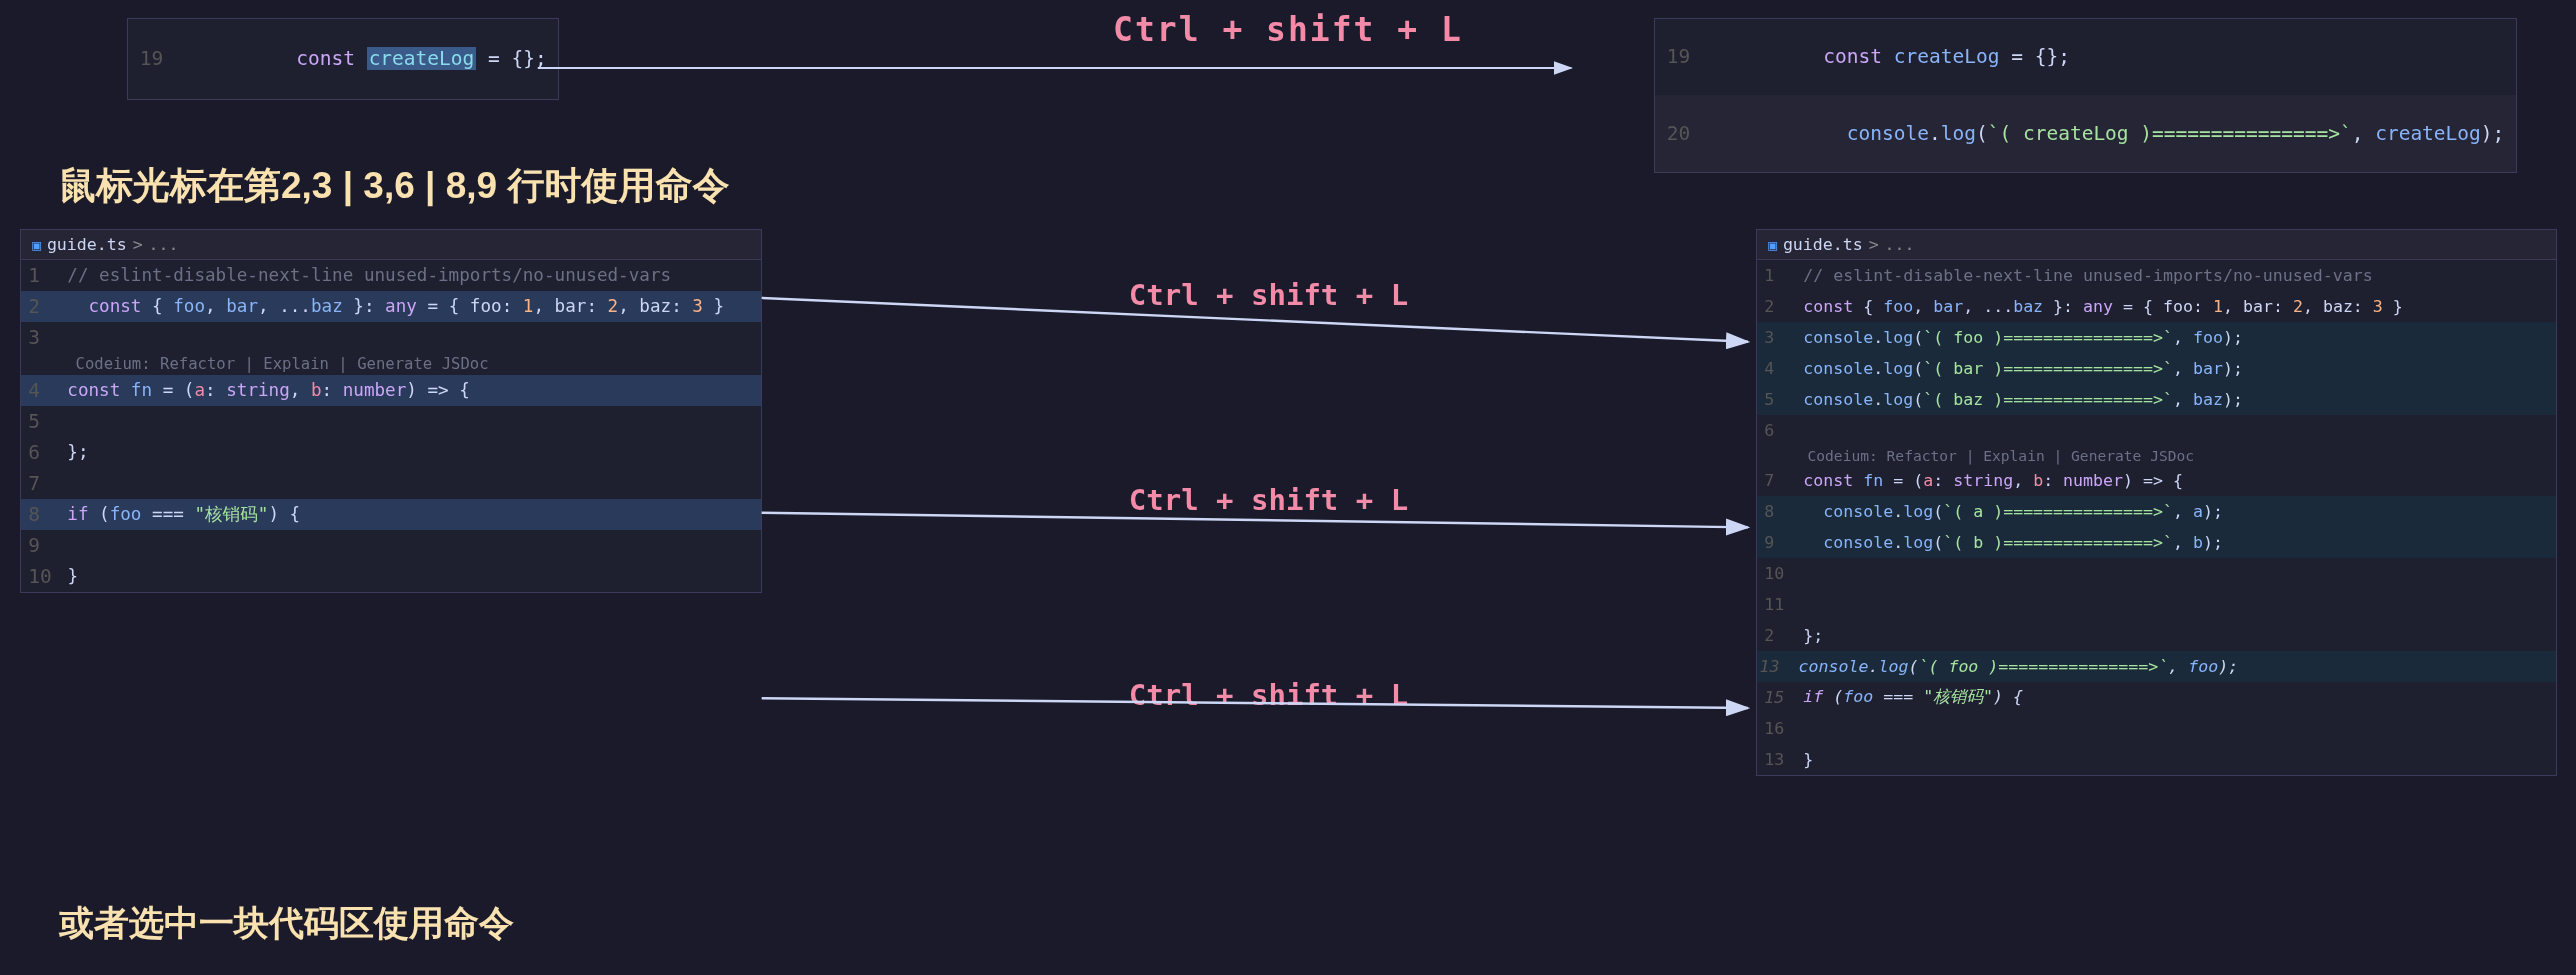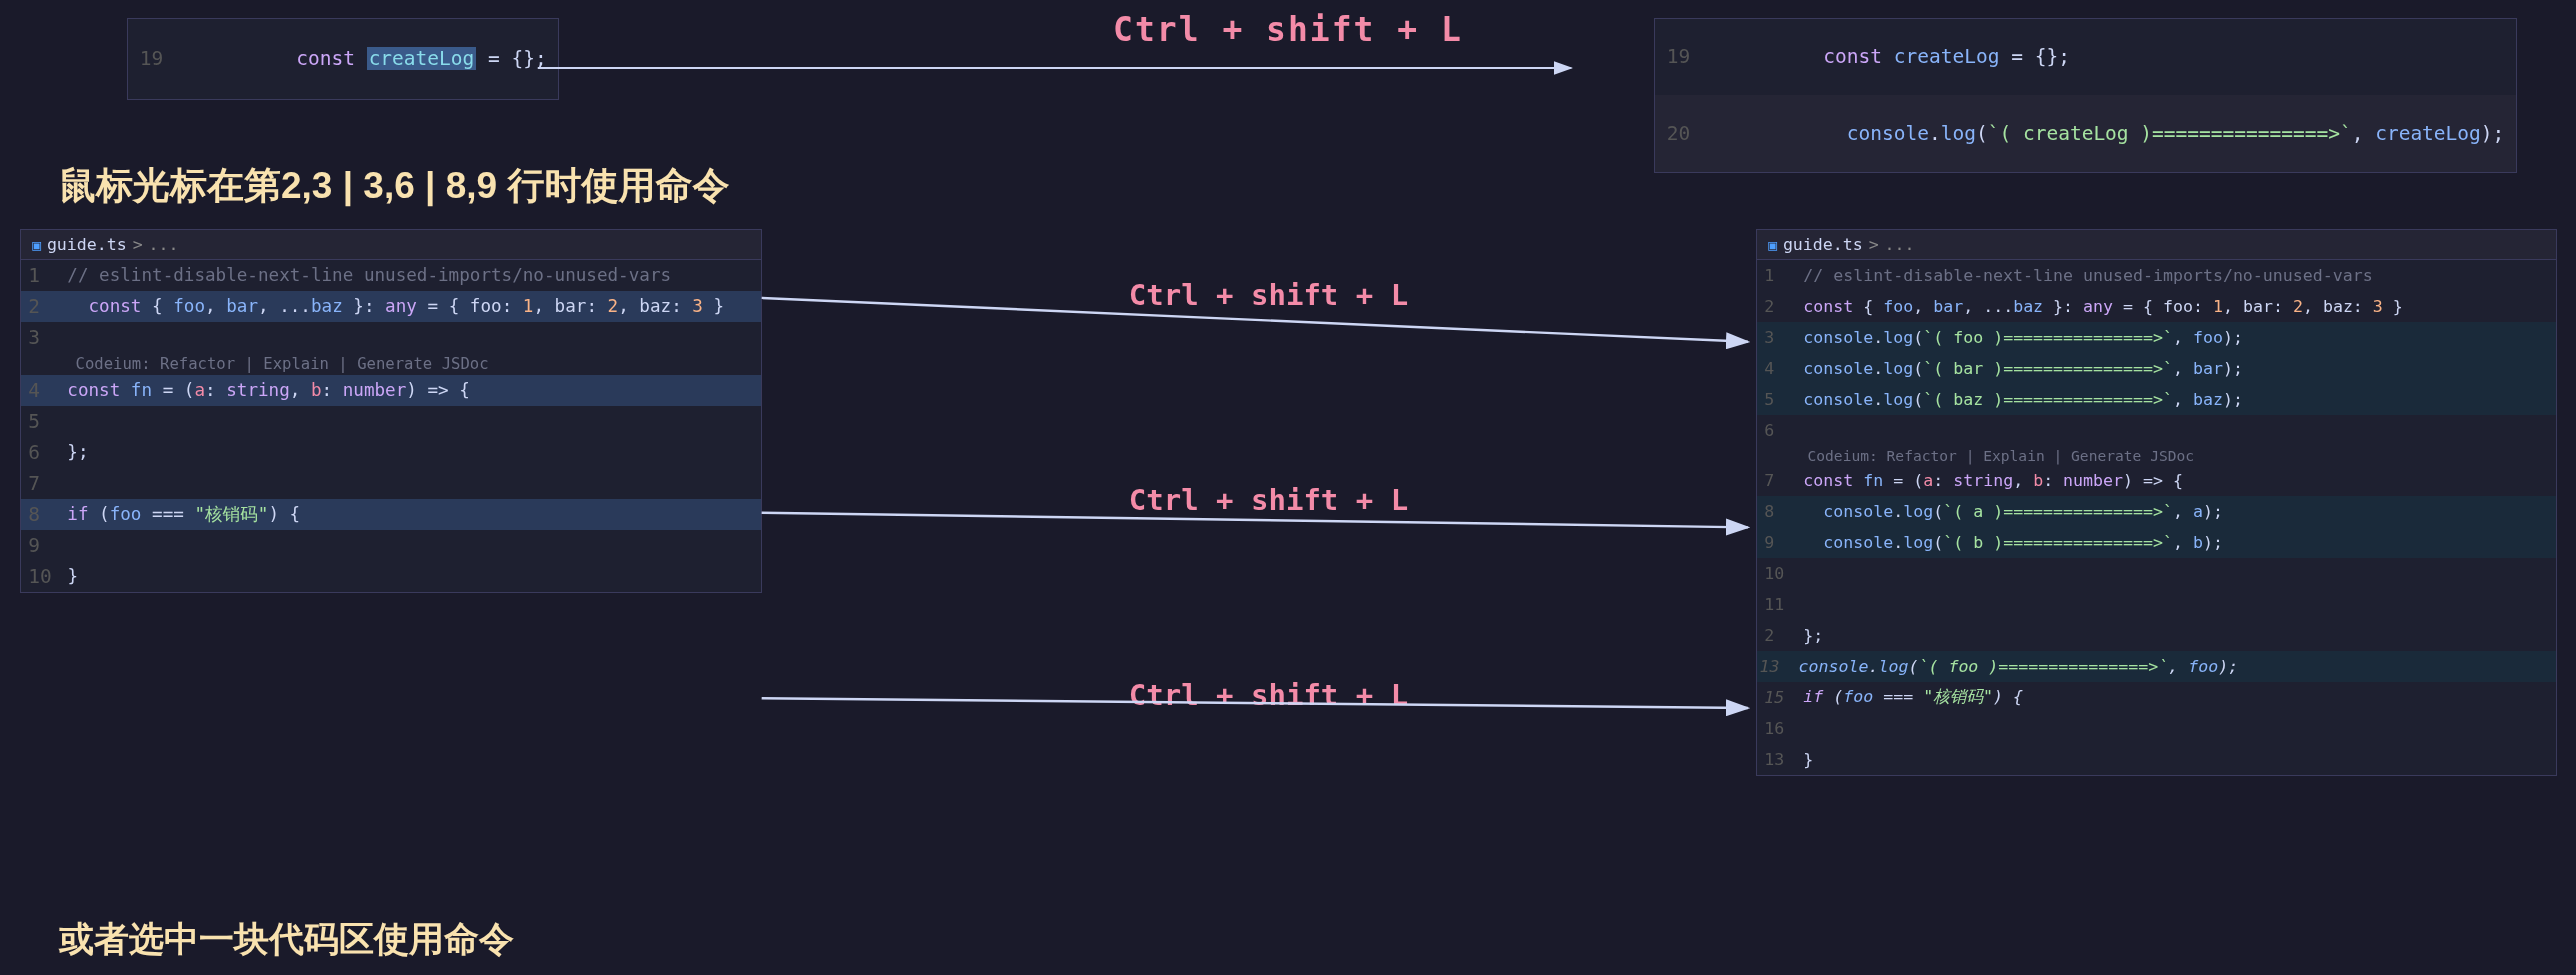--- a/index.html
+++ b/index.html
@@ -154,21 +154,21 @@
       <div class="code-line" style="padding:2.9px 7.8px; height:27px;">
         <span class="line-num">9</span>
       </div>
 
       <div class="code-line" style="padding:2.9px 7.8px;">
         <span class="line-num">10</span>
         <span style="color:#cdd6f4; font-size:17.6px; white-space:pre;">}</span>
       </div>
     </div>
 
-    <div style="position:absolute; bottom:13px; left:59px;margin-top:25px;">
+    <div style="position:absolute; bottom:29px; left:59px;margin-top:25px;">
       <span style="color:#f9e2af; font-family:'Microsoft YaHei','SimHei',sans-serif; font-size:35px; font-weight:bold;">或者选中一块代码区使用命令</span>
     </div>
 
     <div style="position:absolute; top:78px; right:19.5px; width:801px; background:#1e2030; border:1px solid #3a3a5c; font-family:'Consolas',monospace; font-size:17.6px;">
 
       <div style="background:#252535; padding:4.9px 11.7px; display:flex; align-items:center; gap:5.9px; border-bottom:1px solid #3a3a5c;">
         <span style="color:#4e9fff; font-size:14.6px;">▣</span>
         <span style="color:#cdd6f4; font-size:16.6px;">guide.ts</span>
         <span style="color:#888; font-size:16.6px;">&gt;</span>
         <span style="color:#888; font-size:16.6px;">...</span>

